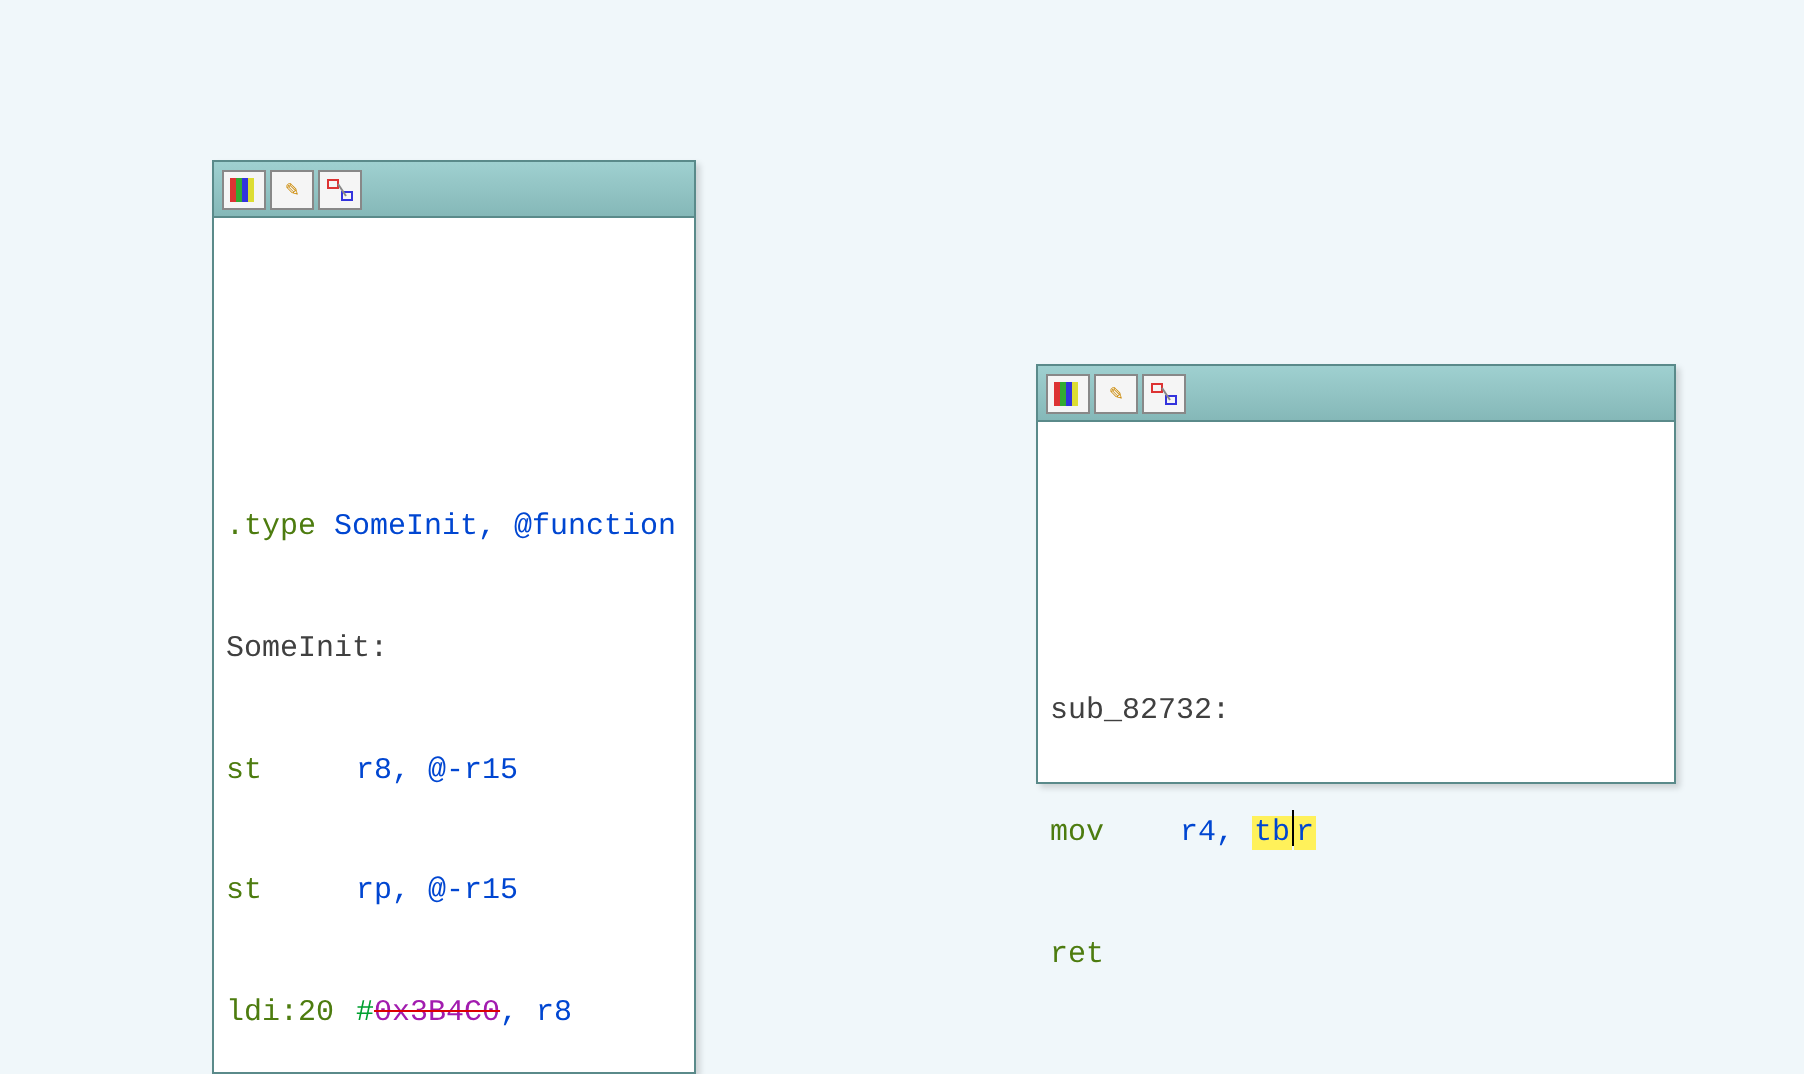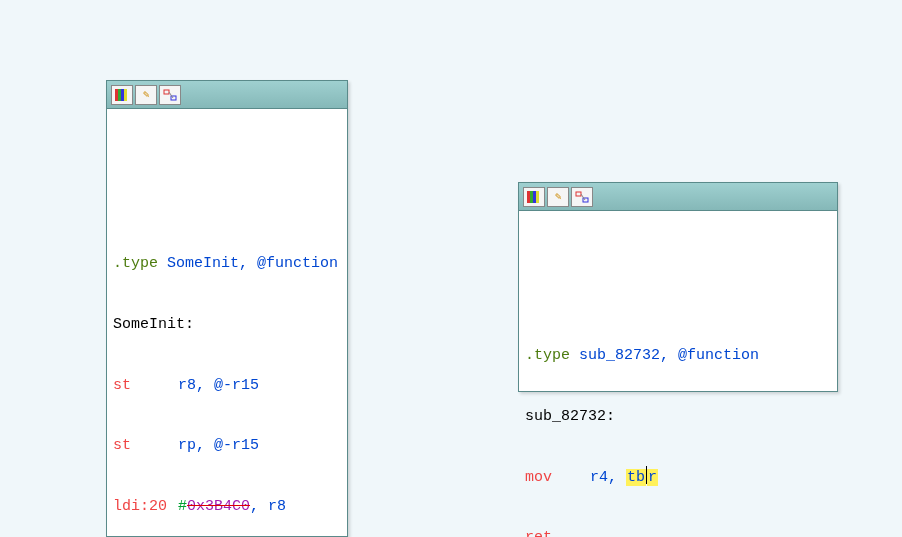--- a/index.html
+++ b/index.html
@@ -52,23 +52,23 @@
       padding: 4px 6px;
       font-size: 15px;
       line-height: 1.35;
       white-space: pre;
       color: #0046d1;
       overflow: hidden;
     }
     .line {
       position: relative;
     }
-    .mnemonic { color: #ef4444; display: inline-block; width: 65px; }
+    .mnemonic { color: #4d7c0f; display: inline-block; width: 65px; }
     .directive { color: #4d7c0f; }
-    .label { color: #000000; }
+    .label { color: #404040; }
     .hex-strike { color: #a21caf; text-decoration: line-through; text-decoration-color: #d00; }
     .hash { color: #00a030; }
     .hl { background: #fff15a; padding: 0 1px; margin-top: 27px; }
     .gap { height: 60px; }
     .gap-small { height: 50px; }
     .cursor {
       display: inline-block;
       width: 1px;
       height: 18px;
       background: #000;
@@ -140,19 +140,18 @@
     <div class="tb-btn">
       <svg width="14" height="12">
           <rect x="1" y="1" width="5" height="4" fill="none" stroke="#d33" stroke-width="1"></rect>
           <rect x="8" y="7" width="5" height="4" fill="none" stroke="#33d" stroke-width="1"></rect>
           <line x1="6" y1="3" x2="10" y2="9" stroke="#888"></line>
         </svg>
     </div>
   </div>
   <div class="content">
     <div class="gap-small"></div>
-    <div class="line"><span class="directive">.type </span><span>sub_82732</span><span>, @function</span></div>
     <div class="line"><span class="label">sub_82732:</span></div>
     <div class="line"><span class="mnemonic">mov</span><span>r4, </span><span class="hl">tb</span><span class="cursor"></span><span class="hl">r</span></div>
     <div class="line"><span class="mnemonic">ret</span></div>
     
   </div>
 </div>
 
 </body></html>

